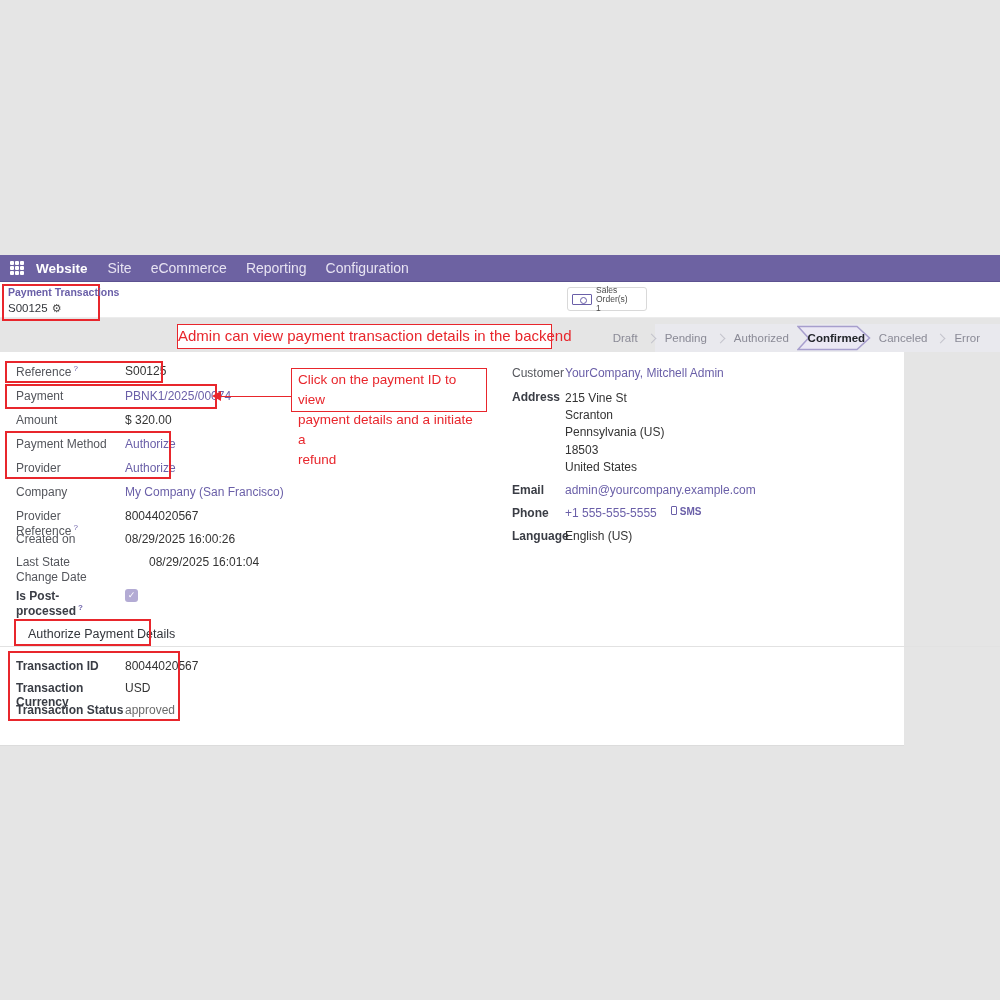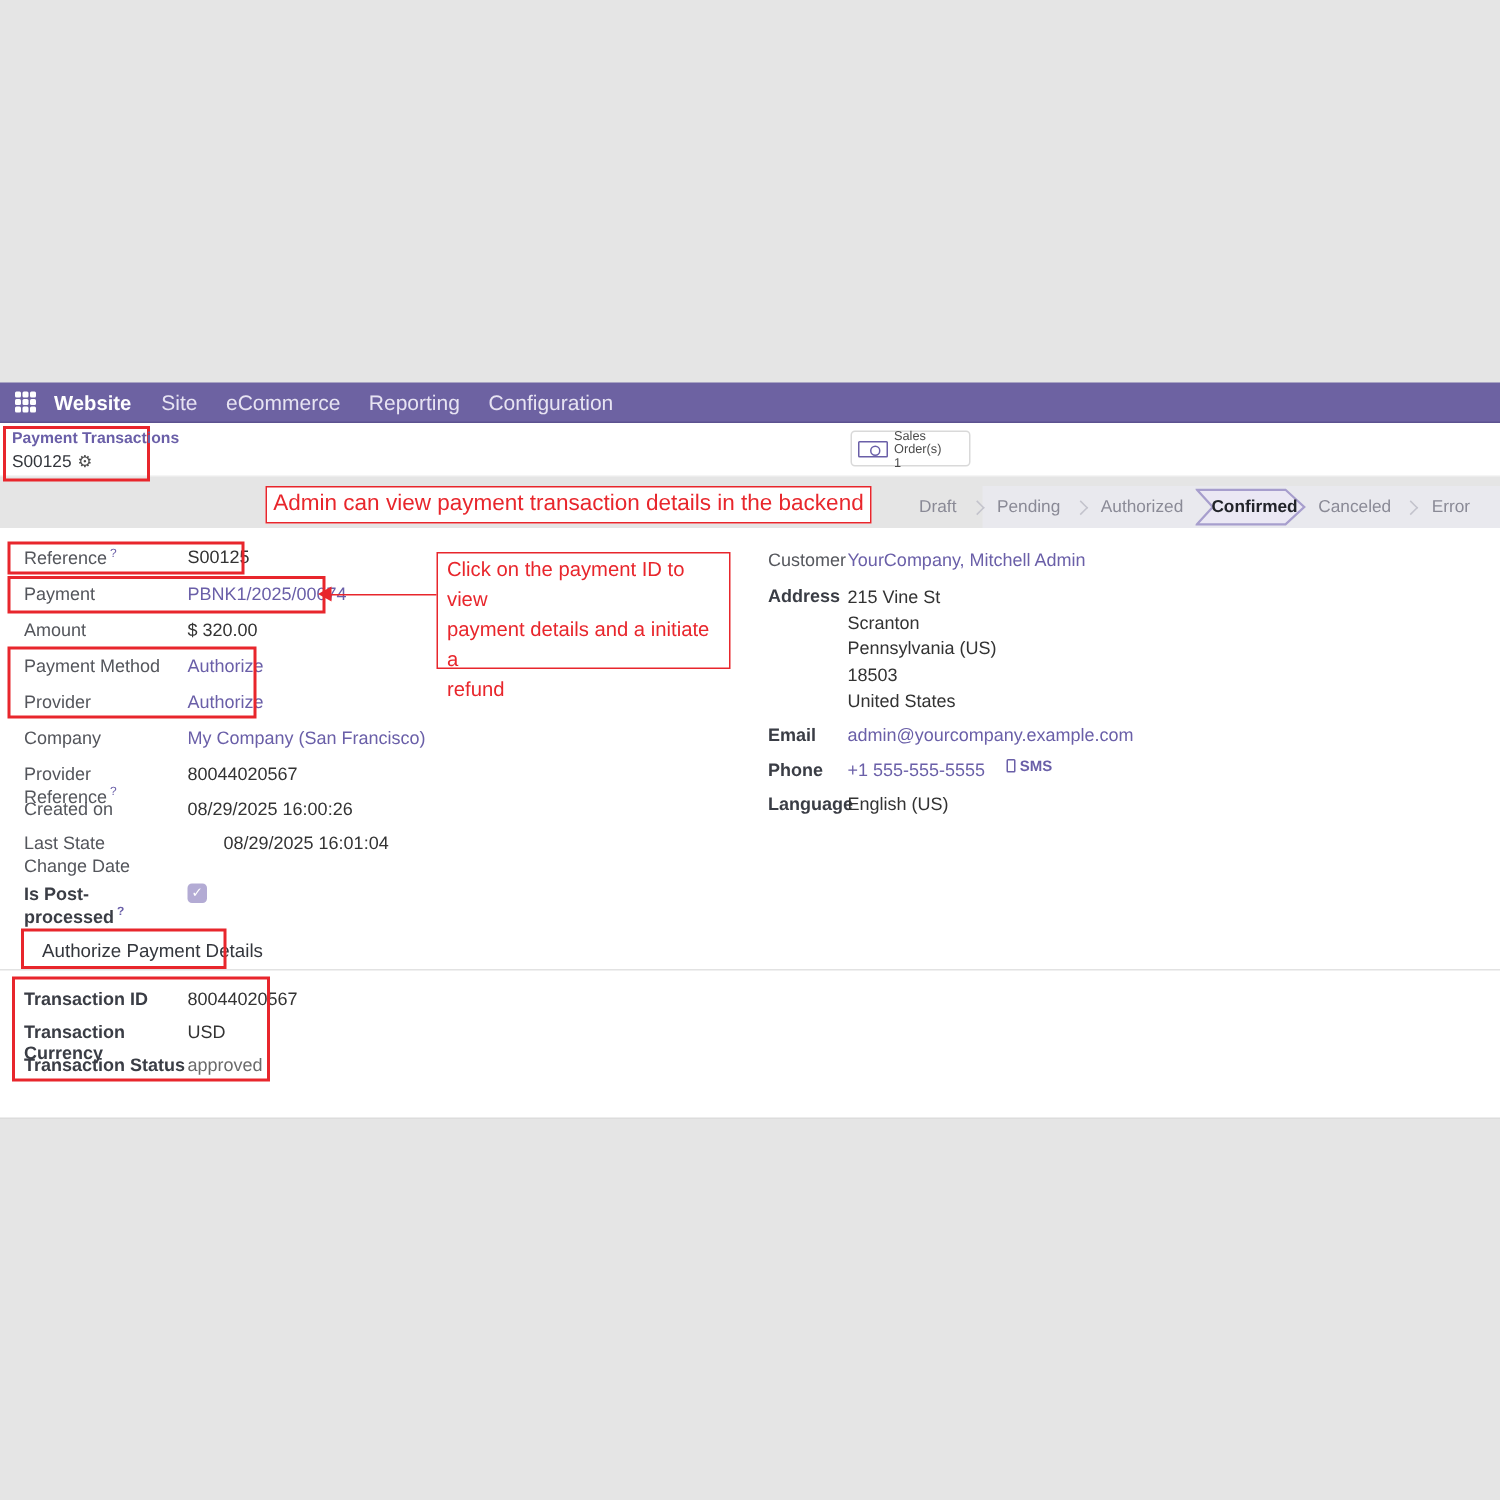--- a/index.html
+++ b/index.html
@@ -26,44 +26,44 @@
   .bc-current { display:inline-block; color:#33363c; font-size:11.5px; line-height:13px; }
   .gear { display:inline-block; color:#4b4b4b; font-size:11px; margin-left:4px; cursor:pointer; line-height:13px; }
   .smart-btn { position:absolute; left:567px; top:5px; width:80px; height:24px; background:#fff;
     border:1px solid #d9d9d9; border-radius:3px; display:flex; align-items:center; padding:0 4px; cursor:pointer; }
   .money-icon { width:20px; height:11px; border:1.4px solid #6a5fa8; border-radius:1px; position:relative; margin-right:4px; flex:none; }
   .money-icon::after { content:""; position:absolute; left:50%; top:50%; width:5px; height:5px;
     margin:-2.5px 0 0 -2.5px; border:1.2px solid #6a5fa8; border-radius:50%; }
   .smart-txt { font-size:8.5px; color:#4a4a4a; line-height:9px; }
 
   
-  .note1 { position:absolute; left:177px; top:324px; width:404px; height:25px;
+  .note1 { position:absolute; left:177px; top:324px; width:375px; height:25px;
     border:1.5px solid #e8262c; color:#e8262c; font-size:15px; line-height:22px; text-align:center;
     background:#fff; white-space:nowrap; }
-  .note2 { position:absolute; left:291px; top:368px; width:196px; height:78px;
+  .note2 { position:absolute; left:291px; top:368px; width:196px; height:44px;
     border:1.5px solid #e8262c; color:#e8262c; font-size:13.5px; line-height:20px;
     padding:1px 6px; background:#fff; }
   .arrow-line { position:absolute; left:220px; top:396px; width:71px; height:0; border-top:1.5px solid #e8262c; }
   .arrow-head { position:absolute; left:212px; top:391px; width:0; height:0;
     border-top:5.5px solid transparent; border-bottom:5.5px solid transparent; border-right:9px solid #e8262c; }
 
   
   .statusbar { position:absolute; left:655px; top:324px; width:345px; height:28px; background:#e9e9ee;
     display:flex; align-items:center; justify-content:flex-end; padding-right:14px; }
   .step { color:#8a8a96; font-size:11.5px; cursor:pointer; margin:0 6px; white-space:nowrap; }
   .chev { width:7px; height:7px; border-top:1.5px solid #c3c3cc; border-right:1.5px solid #c3c3cc;
     transform:rotate(45deg); margin:0 4px; flex:none; }
   .step-active-wrap { position:relative; width:74px; height:26px; margin:0 2px; flex:none; cursor:default; }
   .step-active-wrap svg { position:absolute; left:0; top:0; }
   .step-active-label { position:absolute; left:0; top:0; width:100%; height:100%;
     display:flex; align-items:center; justify-content:center; padding-left:5px;
     color:#22242a; font-size:11.5px; font-weight:bold; }
 
   
-  .sheet { position:absolute; left:0; top:352px; width:1000px; height:394px; background:#fff;
+  .sheet { position:absolute; left:0; top:352px; width:904px; height:394px; background:#fff;
     border-bottom:1px solid #dcdcdc; }
   .row { position:absolute; display:flex; font-size:12px; }
   .lbl { width:109px; color:#54565c; flex:none; }
   .lbl.b { font-weight:bold; color:#3a3d45; }
   .val { color:#333; }
   .val.link { color:#6a5fa8; cursor:pointer; }
   .val.muted { color:#6b6b6b; }
   sup.help { color:#6a5fa8; font-size:8px; margin-left:2px; }
 
   .rlbl { width:53px; font-weight:bold; color:#3a3d45; flex:none; }

